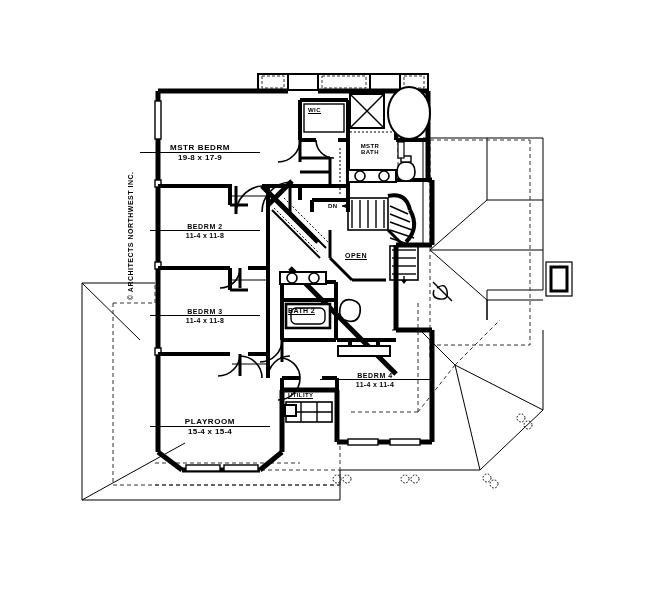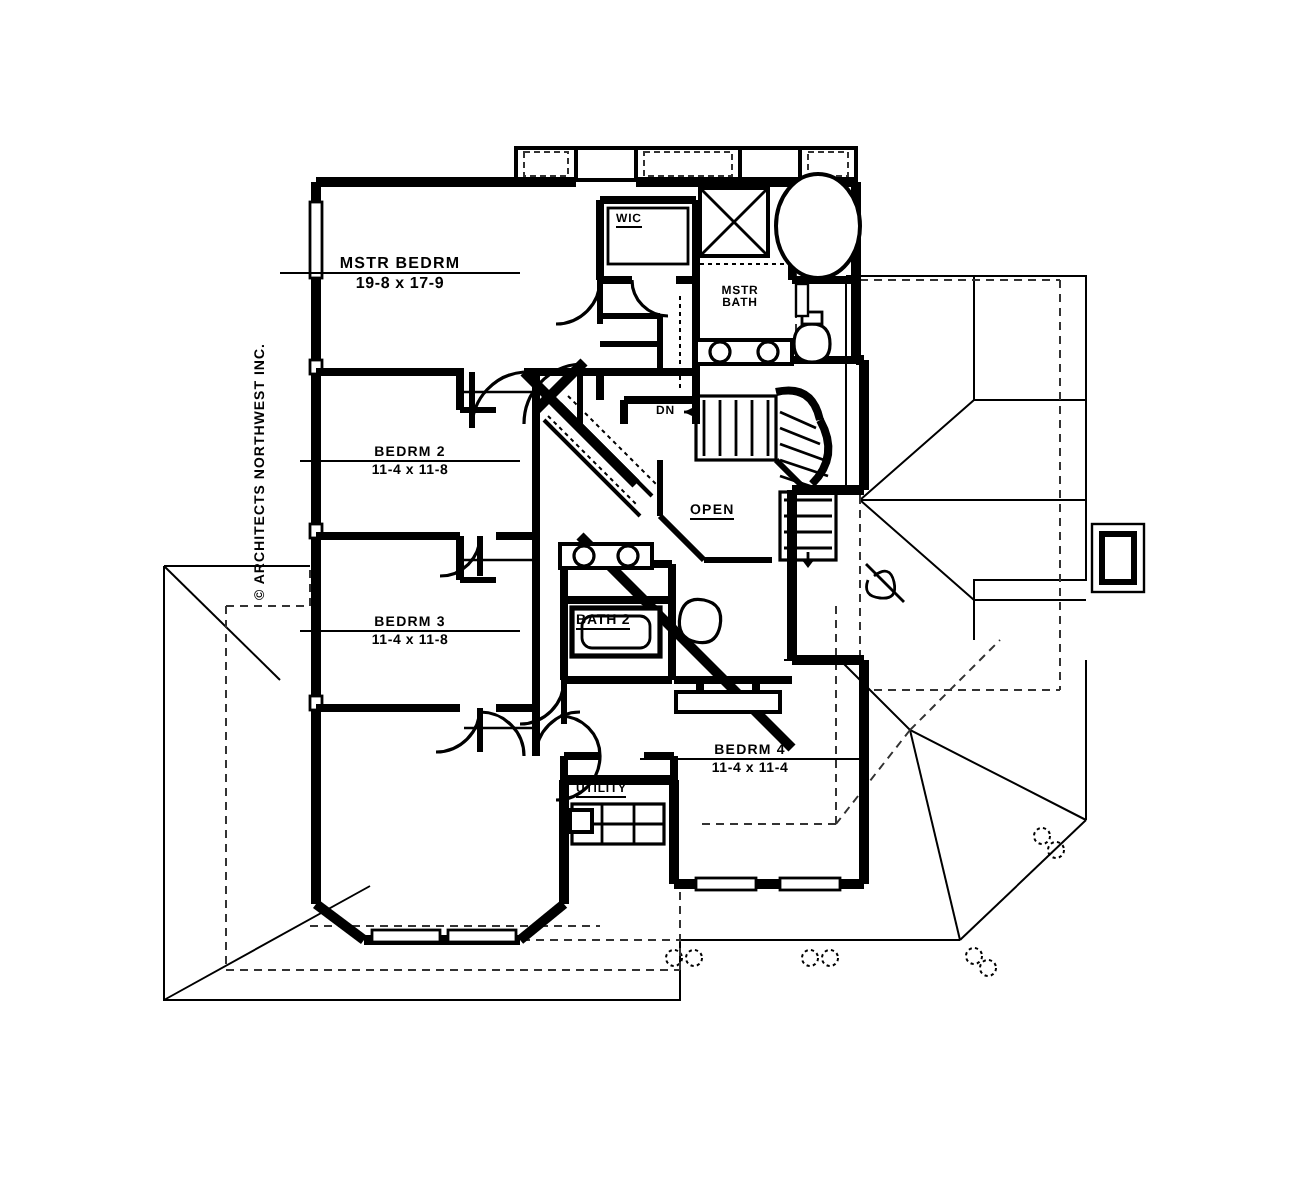--- a/index.html
+++ b/index.html
@@ -38,21 +38,21 @@
     letter-spacing: 0.6px;
     border-bottom: 1px solid #000;
     padding-bottom: 0px;
   }
   .room-label .rl-dim {
     display: block;
     font-weight: 700;
     letter-spacing: 0.3px;
     margin-top: 1px;
   }
-  .lbl-mstr   { left: 140px; top: 128px; width: 120px; font-size: 8px; }
+  .lbl-mstr   { left: 140px; top: 144px; width: 120px; font-size: 8px; }
   .lbl-bed2   { left: 150px; top: 223px; width: 110px; font-size: 7px; }
   .lbl-bed3   { left: 150px; top: 308px; width: 110px; font-size: 7px; }
   .lbl-play   { left: 150px; top: 418px; width: 120px; font-size: 8px; }
   .lbl-bed4   { left: 320px; top: 372px; width: 110px; font-size: 7px; }
   .single-label {
     position: absolute;
     color: #000;
     font-weight: 700;
     font-family: "Liberation Sans", sans-serif;
     white-space: nowrap;
@@ -452,20 +452,24 @@
   <div class="room-label lbl-bed3">
     <span class="rl-name">BEDRM 3</span>
     <span class="rl-dim">11-4 x 11-8</span>
   </div>
 
   <div class="room-label lbl-bed4">
     <span class="rl-name">BEDRM 4</span>
     <span class="rl-dim">11-4 x 11-4</span>
   </div>
 
+  <div class="room-label lbl-play">
+    <span class="rl-name">PLAYROOM</span>
+    <span class="rl-dim">15-4 x 15-4</span>
+  </div>
 
   <div class="single-label ul lbl-wic">WIC</div>
 
   <div class="single-label lbl-mbath">
     <span>MSTR</span><br>
     <span class="ul">BATH</span>
   </div>
 
   <div class="single-label ul lbl-bath2">BATH 2</div>
 

